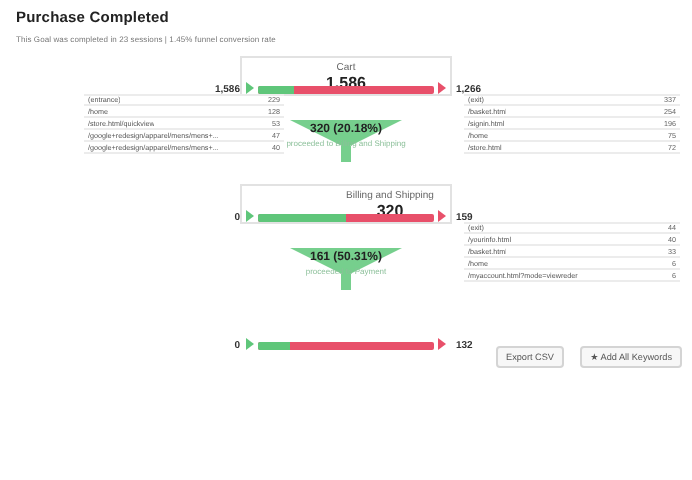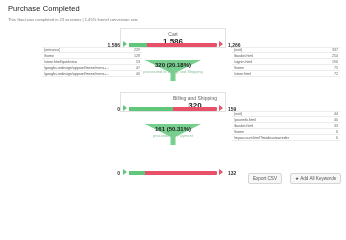--- a/index.html
+++ b/index.html
@@ -7,21 +7,21 @@
     width:346px;height:188px;overflow:hidden;
     background:#ffffff;
     font-family:"Liberation Sans", sans-serif;
     color:#444;
     position:relative;
   }
   .page{position:relative;width:346px;height:188px;}
 
   .title{
     position:absolute;left:8px;top:4px;
-    font-size:7.5px;font-weight:normal;color:#222;
+    font-size:7.5px;font-weight:bold;color:#222;
     letter-spacing:.1px;
   }
   .subtitle{
     position:absolute;left:8px;top:17px;
     font-size:4px;color:#777;letter-spacing:.05px;
   }
 
   
   .stage{
     position:absolute;left:120px;width:106px;

